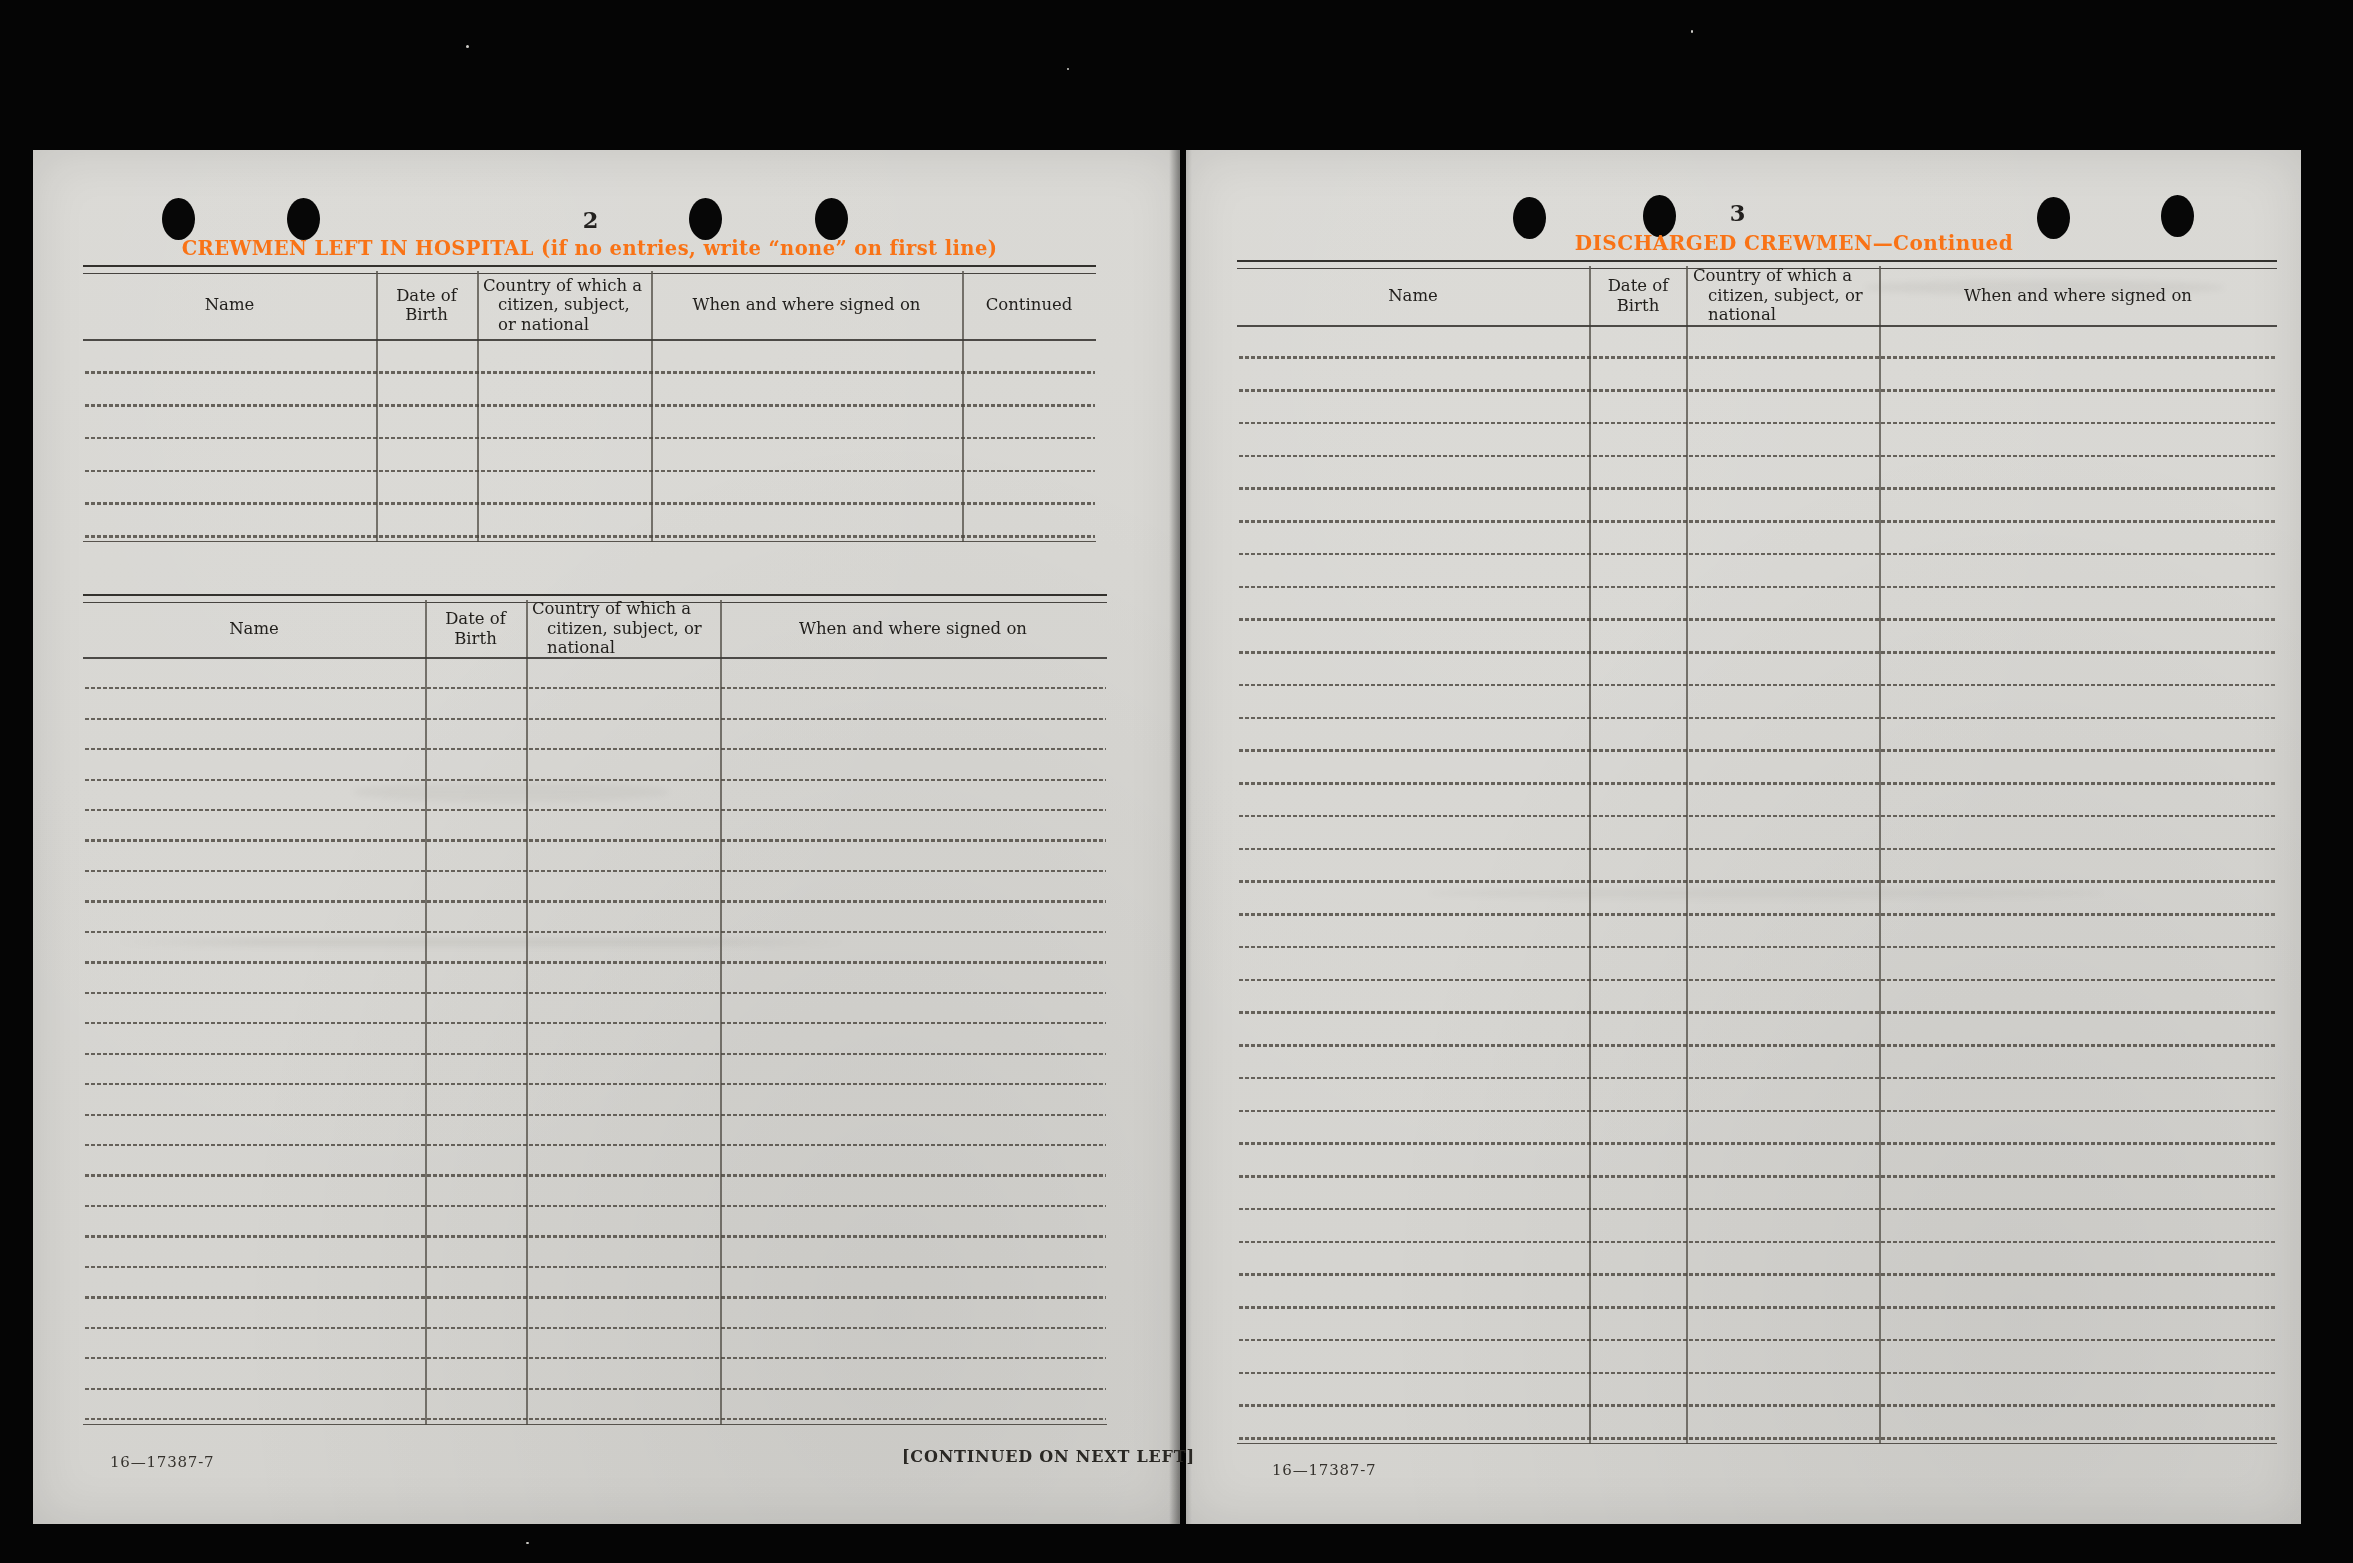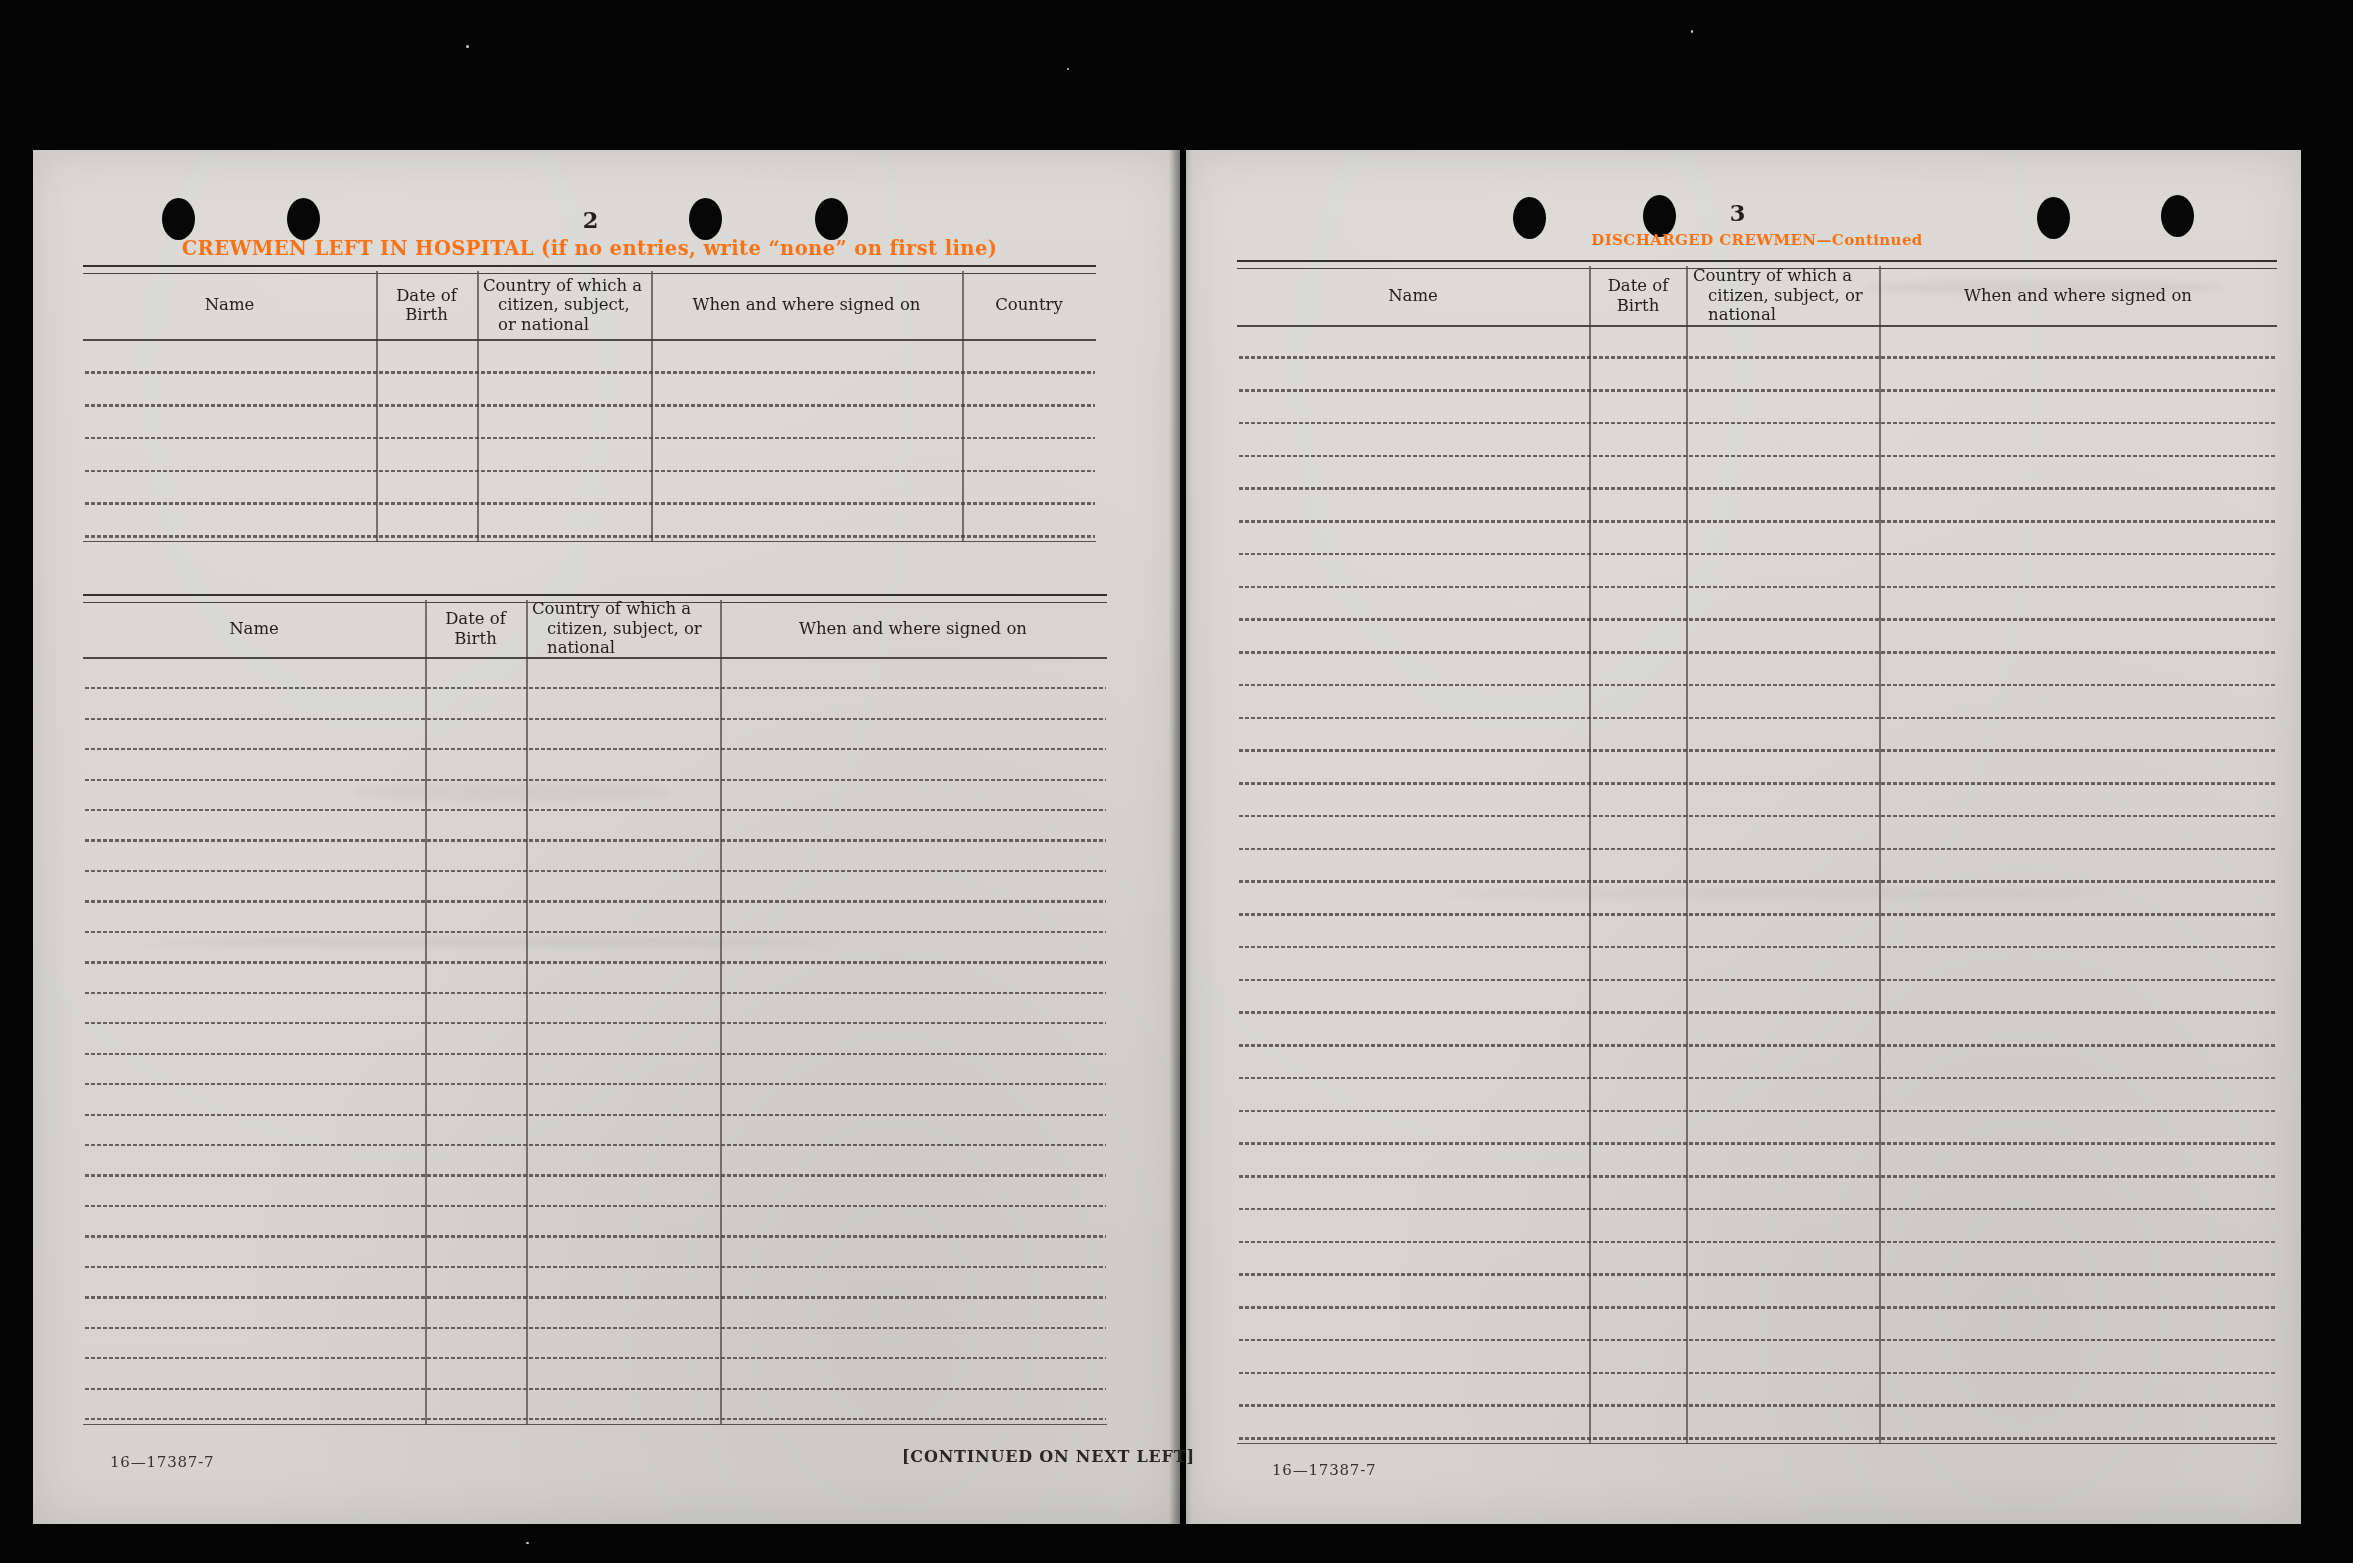--- a/index.html
+++ b/index.html
@@ -94,21 +94,21 @@
     <div class="rule-double"></div>
     <div class="vline" style="left:293px;"></div>
     <div class="vline" style="left:394px;"></div>
     <div class="vline" style="left:568px;"></div>
     <div class="vline" style="left:879px;"></div>
     <div class="header-row" style="top:6px;height:68px;">
       <div class="hcell" style="width:293px;">Name</div>
       <div class="hcell" style="width:101px;">Date of Birth</div>
       <div class="hcell country" style="width:174px;">Country of which a citizen, subject, or national</div>
       <div class="hcell" style="width:311px;">When and where signed on</div>
-      <div class="hcell" style="width:134px;">Country</div>
+      <div class="hcell" style="width:134px;">Continued</div>
     </div>
     <div class="header-line" style="top:74px;"></div>
     <div class="rows" style="top:76px;bottom:4.5px;">
         <div class="rrow"></div>
         <div class="rrow"></div>
         <div class="rrow"></div>
         <div class="rrow"></div>
         <div class="rrow"></div>
         <div class="rrow"></div>
       </div>
@@ -156,21 +156,21 @@
         <div class="rrow"></div>
       </div>
     <div class="rule-bottom"></div>
   </div>
 
   <div class="footer-num" style="left:110px;top:1453px;">16—17387-7</div>
   <div class="footer-cont" style="left:902px;top:1447px;">[CONTINUED ON NEXT LEFT]</div>
 
   <div class="page-number" style="left:1726px;top:200px;width:24px;text-align:center;">3</div>
 
-  <div class="table-title" style="left:1237px;top:231px;width:1040px;font-size:15px;">DISCHARGED CREWMEN—Continued</div>
+  <div class="table-title" style="left:1274px;top:231px;width:1040px;font-size:20px;">DISCHARGED CREWMEN—Continued</div>
 
   <div class="ftable" style="left:1237px;top:260px;width:1040px;height:1184px;">
     <div class="rule-double"></div>
     <div class="vline" style="left:352px;"></div>
     <div class="vline" style="left:449px;"></div>
     <div class="vline" style="left:642px;"></div>
     <div class="header-row" style="top:6px;height:59px;">
       <div class="hcell" style="width:352px;">Name</div>
       <div class="hcell" style="width:98px;">Date of Birth</div>
       <div class="hcell country" style="width:192px;">Country of which a citizen, subject, or national</div>

